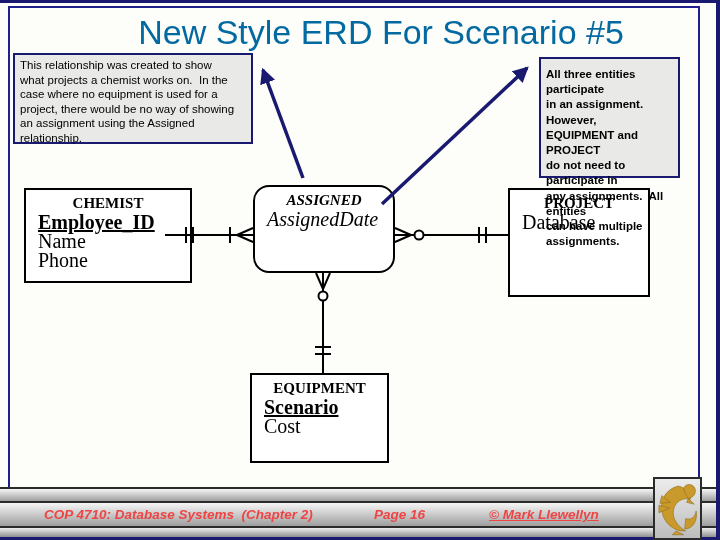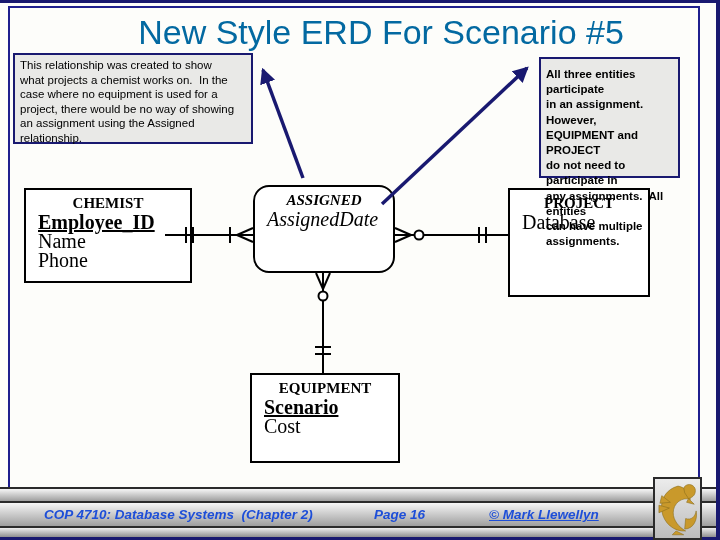--- a/index.html
+++ b/index.html
@@ -38,34 +38,34 @@
   .entity .e-title{
     text-align:center;font-weight:bold;font-size:15px;line-height:20px;padding-top:3px;
   }
   .entity .attr{
     font-size:20px;line-height:19px;padding-left:12px;
   }
   .entity .attr.pk{font-weight:bold;text-decoration:underline;}
   .e-chemist{left:24px;top:188px;width:168px;height:95px;}
   .e-assigned{left:253px;top:185px;width:142px;height:88px;border-radius:16px;font-style:italic;}
   .e-project{left:508px;top:188px;width:142px;height:109px;}
-  .e-equipment{left:250px;top:373px;width:150px;height:90px;}
+  .e-equipment{left:250px;top:373px;width:139px;height:90px;}
 
   .erd-svg{position:absolute;left:0;top:0;width:720px;height:540px;z-index:4;pointer-events:none;}
 
   
   .footer{position:absolute;left:0;top:487px;width:716px;height:50px;z-index:5;}
   .f-line{position:absolute;left:0;width:716px;height:2px;background:#2b2b2b;}
   .f-band{position:absolute;left:0;width:716px;background:linear-gradient(#f6f6f6,#9e9e9e);}
   .f-l1{top:0;} .f-b1{top:2px;height:12px;}
   .f-l2{top:14px;} .f-b2{top:16px;height:23px;}
   .f-l3{top:39px;} .f-b3{top:41px;height:9px;background:linear-gradient(#eee,#8f8f8f);}
   .f-text{
     position:absolute;top:16px;height:23px;line-height:23px;
-    font-size:13.5px;font-weight:bold;font-style:italic;color:#1d4ed8;white-space:pre;
+    font-size:13.5px;font-weight:bold;font-style:italic;color:#ef4444;white-space:pre;
   }
   .f-course{left:44px;}
   .f-page{left:374px;}
   .f-copy{left:489px;text-decoration:underline;}
 
   .logo-panel{
     position:absolute;left:653px;top:477px;width:49px;height:63px;
     background:linear-gradient(#ececec,#bdbdbd);border:2px solid #2b2b2b;
     box-sizing:border-box;z-index:6;display:flex;align-items:center;justify-content:center;
   }

